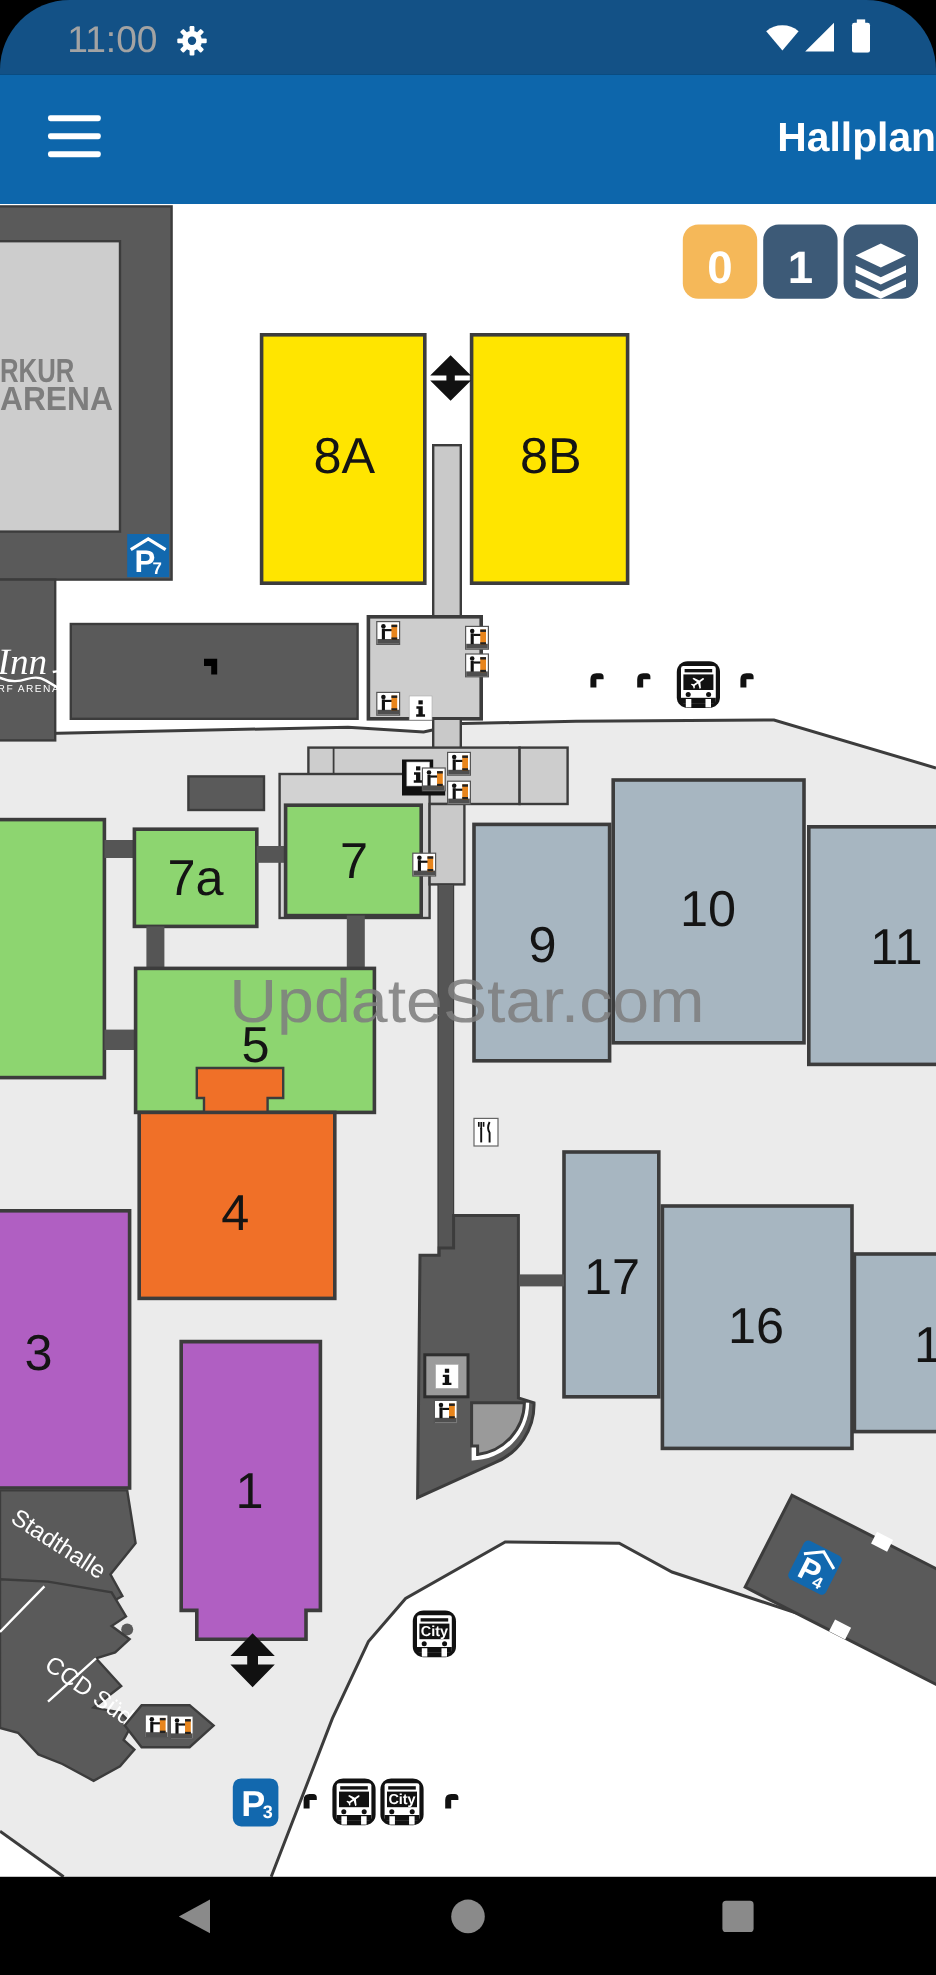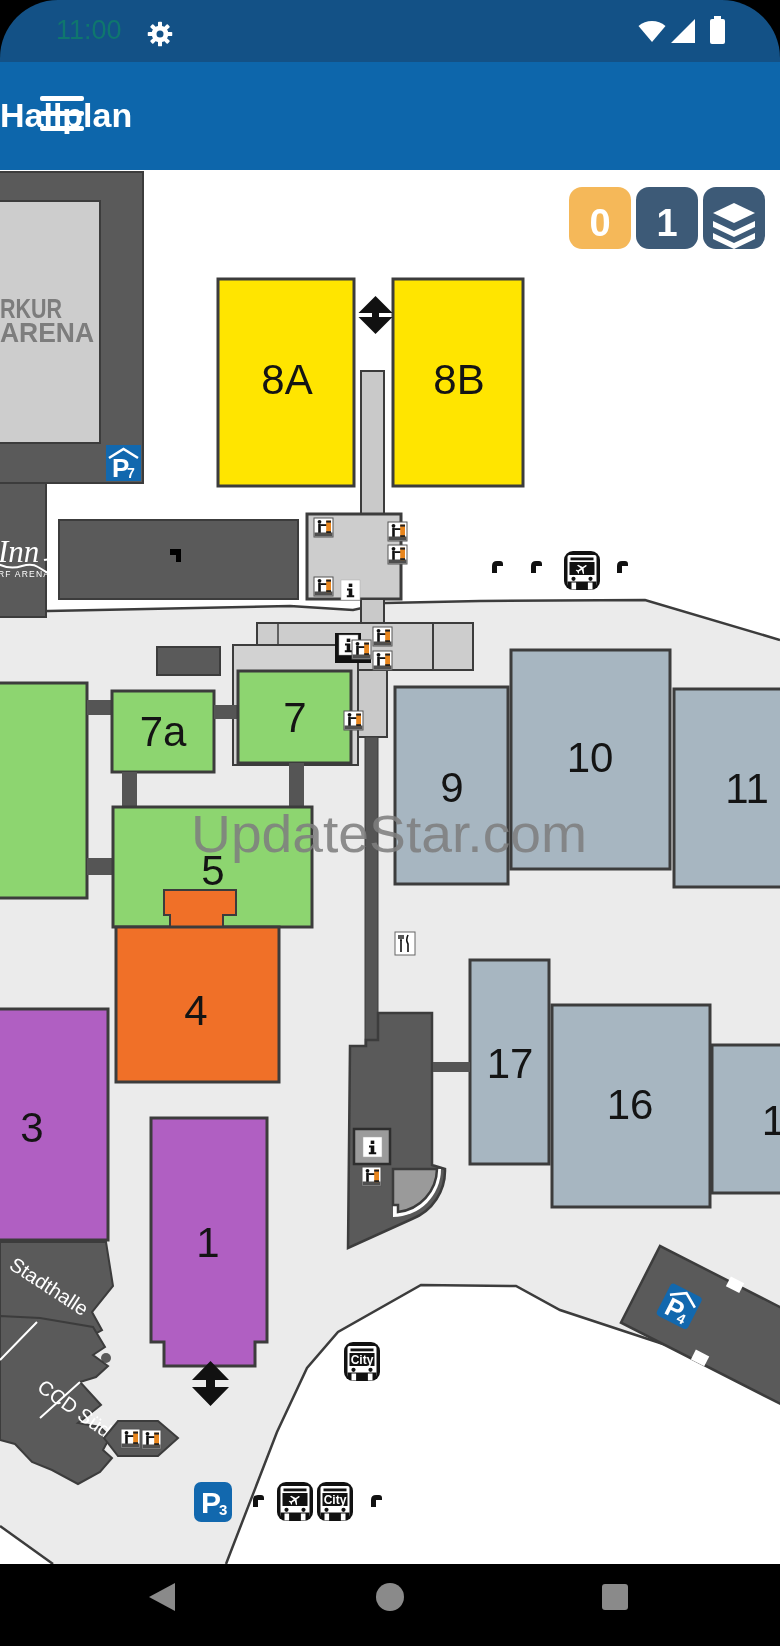--- a/index.html
+++ b/index.html
@@ -5,21 +5,21 @@
 html,body{margin:0;padding:0;background:#000;}
 body{width:780px;height:1646px;position:relative;overflow:hidden;font-family:"Liberation Sans",sans-serif;}
 .abs{position:absolute;}
 #map{position:absolute;left:0;top:170px;width:780px;height:1394px;background:#fff;}
 </style>
 </head>
 <body>
 
 <div class="abs" style="left:0;top:0;width:780px;height:62px;background:#135186;border-radius:58px 58px 0 0;"></div>
 
-<div class="abs" style="left:56px;top:15px;color:#0f766e;font-size:27px;">11:00</div>
+<div class="abs" style="left:56px;top:15px;color:#a3a3a3;font-size:31px;">11:00</div>
 
 <svg class="abs" style="left:146px;top:20px" width="28" height="28" viewBox="0 0 32 32">
 <g fill="#fff">
 <circle cx="16" cy="16" r="9.5"></circle>
 <g>
 <rect x="13.7" y="2" width="4.6" height="6" rx="1"></rect>
 <rect x="13.7" y="24" width="4.6" height="6" rx="1"></rect>
 <rect x="2" y="13.7" width="6" height="4.6" rx="1"></rect>
 <rect x="24" y="13.7" width="6" height="4.6" rx="1"></rect>
 <g transform="rotate(45 16 16)">
@@ -45,21 +45,21 @@
 <rect x="5" y="0" width="7" height="4" fill="#fff"></rect>
 <rect x="1" y="3" width="15" height="25" rx="2" fill="#fff"></rect>
 </svg>
 
 <div class="abs" style="left:0;top:62px;width:780px;height:108px;background:#0d66ab;"></div>
 
 <div class="abs" style="left:40px;top:96px;width:44px;height:5px;background:#fff;border-radius:2px;"></div>
 <div class="abs" style="left:40px;top:111px;width:44px;height:5px;background:#fff;border-radius:2px;"></div>
 <div class="abs" style="left:40px;top:126px;width:44px;height:5px;background:#fff;border-radius:2px;"></div>
 
-<div class="abs" style="left:0;top:62px;width:780px;height:108px;line-height:106px;text-align:left;color:#fff;font-size:34px;font-weight:bold;">Hallplan</div>
+<div class="abs" style="left:0;top:62px;width:780px;height:108px;line-height:106px;text-align:right;color:#fff;font-size:34px;font-weight:bold;">Hallplan</div>
 
 <div id="map"></div>
 <svg class="abs" style="left:0;top:0;" width="780" height="1646" viewBox="0 0 780 1646">
 
 <polygon points="0,612 290,606 353,610 385,603 480,601 645,600 780,640 780,1564 0,1564" fill="#ebebeb"></polygon>
 <polyline points="0,612 290,606 353,610 385,603 480,601 645,600 780,640" fill="none" stroke="#3c3c3c" stroke-width="2.5"></polyline>
 
 <polygon points="421,1285 516,1286 560,1310 660,1343 780,1380 780,1564 226,1564 277,1432 307,1368 338,1332" fill="#fff"></polygon>
 <polyline points="780,1380 660,1343 560,1310 516,1286 421,1285 338,1332 307,1368 277,1432 226,1564" fill="none" stroke="#3c3c3c" stroke-width="2.5"></polyline>
 

